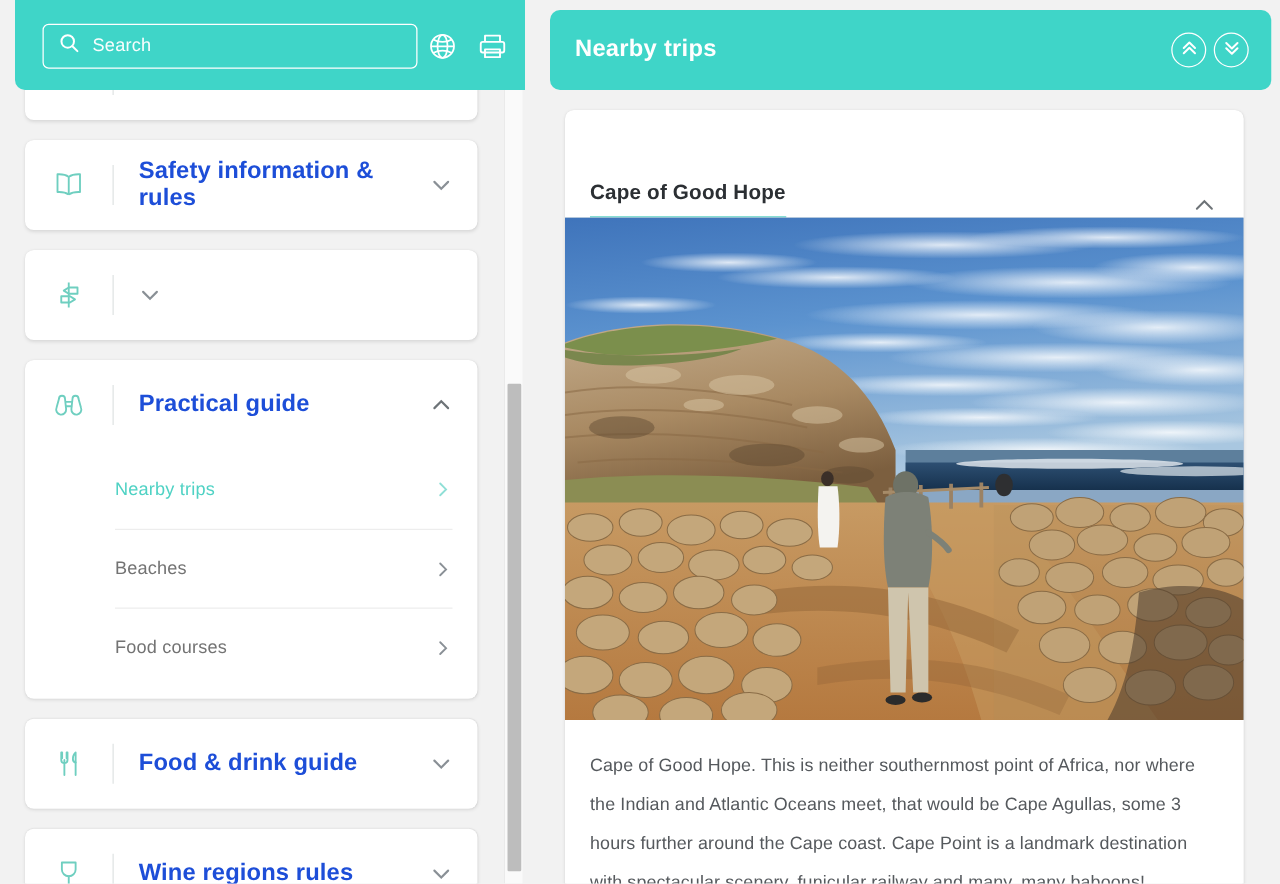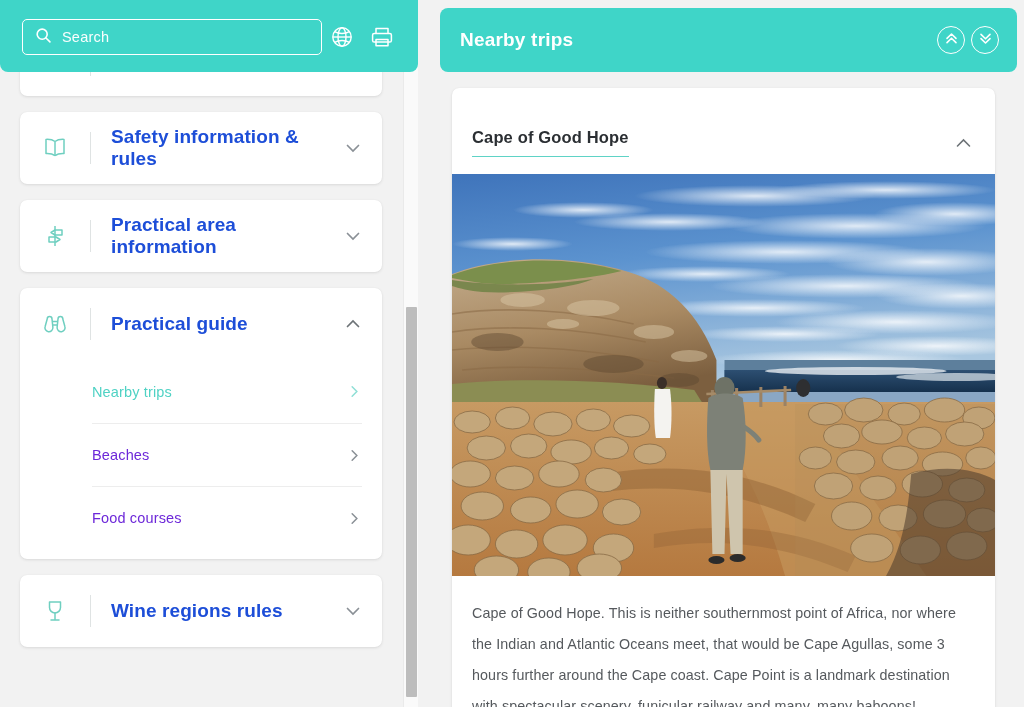--- a/index.html
+++ b/index.html
@@ -11,21 +11,21 @@
   }
   .app { position: relative; width: 1024px; height: 707px; background: #f2f2f2; }
 
   
   .left-panel {
     position: absolute; left: 0; top: 0;
     width: 420px; height: 707px;
     overflow: hidden;
   }
   .left-header {
-    position: absolute; left: 0; top: 0;
+    position: absolute; left: 12px; top: 0;
     width: 418px; height: 72px;
     background: #3fd5c8;
     border-radius: 0 0 8px 8px;
     display: flex; align-items: center;
     padding: 2px 16px 0 22px;
     z-index: 20;
   }
   .search-box {
     flex: 1;
     height: 36px;
@@ -100,21 +100,21 @@
   .sub-item {
     display: flex; align-items: center;
     height: 63px;
     border-top: 1px solid #ededed;
     cursor: pointer;
   }
   .sub-item:first-child { border-top: none; }
   .sub-label {
     flex: 1;
     font-size: 14.5px;
-    color: #6d28d9;
+    color: #737373;
     letter-spacing: .15px;
   }
   .sub-item.active .sub-label { color: #4fd2c4; }
   .sub-chev { width: 15px; height: 15px; color: #8a9096; }
   .sub-item.active .sub-chev { color: #8fdfd6; }
 
   .card-partial {
     height: 34px;
     overflow: hidden;
     margin-bottom: 16px;
@@ -163,21 +163,21 @@
     overflow: hidden;
   }
   .content-card {
     background: #ffffff;
     border-radius: 7px;
     box-shadow: 0 1px 3px rgba(0,0,0,0.10), 0 0 1px rgba(0,0,0,0.06);
     overflow: hidden;
   }
   .content-head {
     padding: 22px 22px 0 20px;
-    display: flex; align-items: center;
+    display: flex; align-items: flex-end;
     height: 86px;
     cursor: pointer;
     border-radius: 30px;
   }
   .content-head-titlewrap { flex: 1; }
   .content-title {
     font-size: 16.5px;
     font-weight: bold;
     color: #2b2f33;
     letter-spacing: .15px;
@@ -273,21 +273,20 @@
       <div class="card">
         <div class="card-row">
           <span class="card-icon">
             <svg viewBox="0 0 32 32" fill="none" stroke="currentColor" stroke-width="1.5" stroke-linejoin="round">
               <line x1="16" y1="6" x2="16" y2="26"></line>
               <path d="M16 10h7v5h-7l-4-2.5z"></path>
               <path d="M16 17h-7v5h7l4-2.5z" transform="translate(1,0)"></path>
             </svg>
           </span>
           <span class="divider-v"></span>
-          <span class="card-title">Practical area information</span>
           <span class="chev">
             <svg viewBox="0 0 18 18" fill="none" stroke="currentColor" stroke-width="1.7" stroke-linecap="round">
                 <polyline points="3.5,6.5 9,12 14.5,6.5"></polyline>
               </svg>
           </span>
         </div>
       </div>
 
       <div class="card expanded">
         <div class="card-row">
@@ -328,20 +327,41 @@
             <span class="sub-label">Food courses</span>
             <span class="sub-chev">
               <svg viewBox="0 0 16 16" fill="none" stroke="currentColor" stroke-width="1.6" stroke-linecap="round">
                   <polyline points="5.5,3 10.5,8 5.5,13"></polyline>
                 </svg>
             </span>
           </div>
         </div>
       </div>
 
+      <div class="card">
+        <div class="card-row">
+          <span class="card-icon">
+            <svg viewBox="0 0 32 32" fill="none" stroke="currentColor" stroke-width="1.5" stroke-linecap="round" stroke-linejoin="round">
+              <path d="M10 7v6a2.5 2.5 0 005 0V7"></path>
+              <line x1="12.5" y1="13" x2="12.5" y2="25"></line>
+              <line x1="10.7" y1="7" x2="10.7" y2="11.5"></line>
+              <line x1="14.3" y1="7" x2="14.3" y2="11.5"></line>
+              <path d="M21.5 7c-1.6 1.4-2.2 3.2-2.2 5.2 0 1.6.8 2.6 2.2 2.9V7z"></path>
+              <line x1="21.5" y1="15" x2="21.5" y2="25"></line>
+            </svg>
+          </span>
+          <span class="divider-v"></span>
+          <span class="card-title">Food &amp; drink guide</span>
+          <span class="chev">
+            <svg viewBox="0 0 18 18" fill="none" stroke="currentColor" stroke-width="1.7" stroke-linecap="round">
+                <polyline points="3.5,6.5 9,12 14.5,6.5"></polyline>
+              </svg>
+          </span>
+        </div>
+      </div>
 
       <div class="card">
         <div class="card-row">
           <span class="card-icon">
             <svg viewBox="0 0 32 32" fill="none" stroke="currentColor" stroke-width="1.5" stroke-linecap="round" stroke-linejoin="round">
               <path d="M10.5 7h11v5.5a5.5 5.5 0 01-11 0V7z"></path>
               <line x1="16" y1="18" x2="16" y2="24.5"></line>
               <line x1="12" y1="25" x2="20" y2="25"></line>
             </svg>
           </span>

